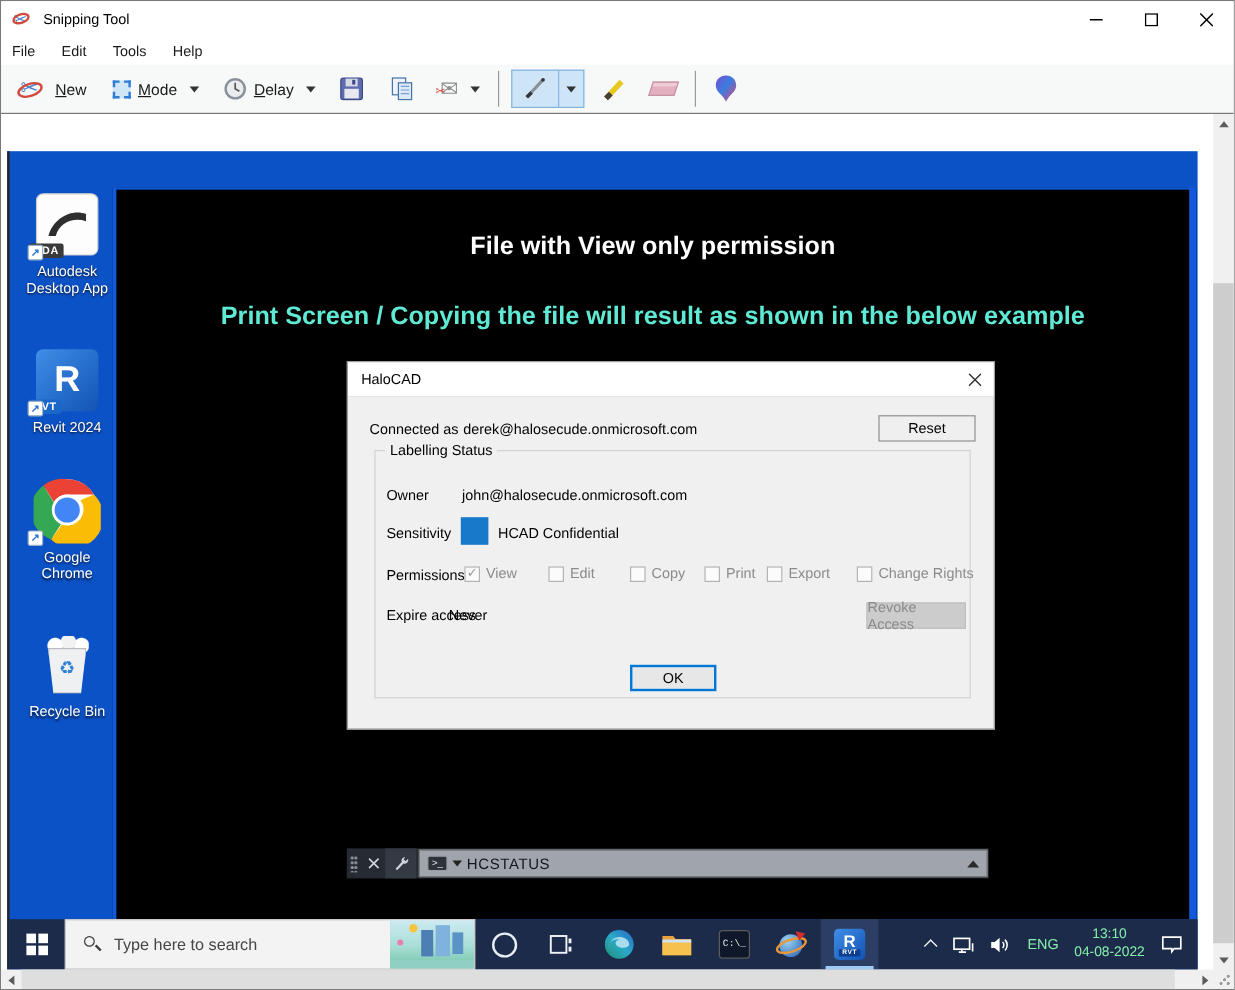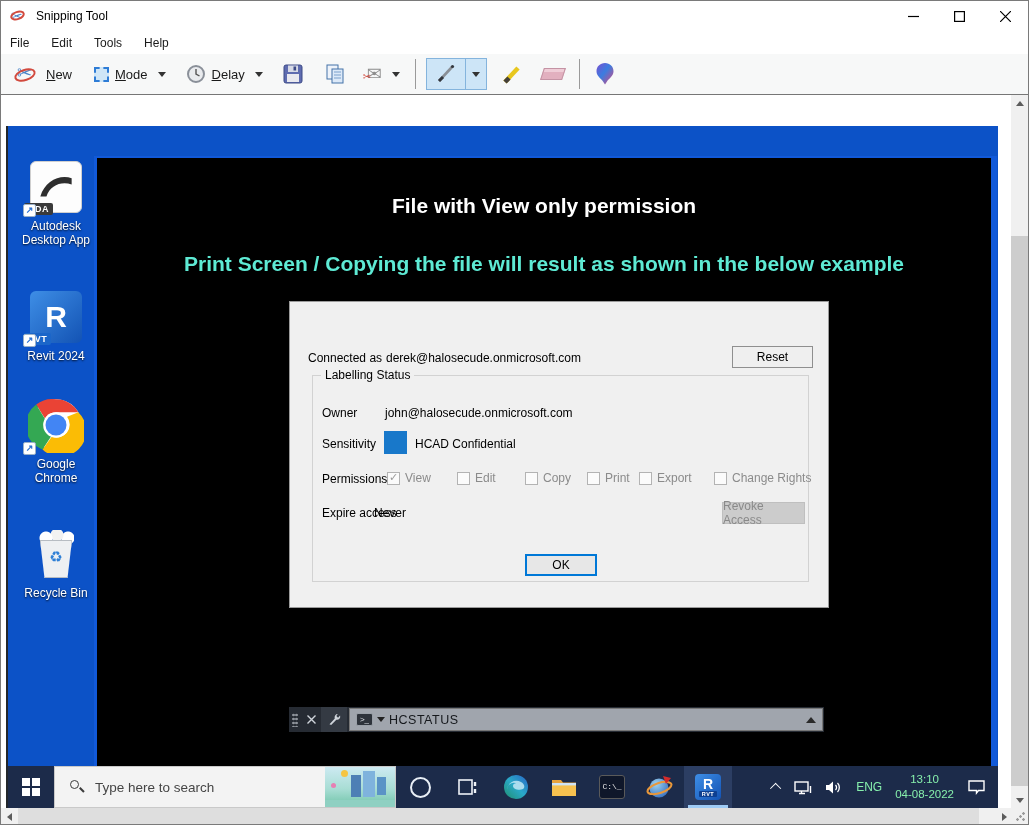--- a/index.html
+++ b/index.html
@@ -296,20 +296,28 @@
           <span class="bin-glyph">♻</span>
         </span>
         <span class="dicon-label">Recycle Bin</span>
       </div>
 
       <div class="blackarea">
         <div class="h-primary">File with View only permission</div>
         <div class="h-secondary">Print Screen / Copying the file will result as shown in the below example</div>
 
         <div class="dialog">
+          <div class="dlg-title">
+            <span class="dlg-title-text">HaloCAD</span>
+            <span class="dlg-close">
+              <svg width="11" height="11">
+                  <path d="M0.5 0.5 L10.5 10.5 M10.5 0.5 L0.5 10.5" stroke="#333" stroke-width="1.2"></path>
+                </svg>
+            </span>
+          </div>
 
           <span class="dlg-row-label" style="left:18px; top:49px;">Connected as</span>
           <span class="dlg-value" style="left:96px; top:49px;">derek@halosecude.onmicrosoft.com</span>
           <div class="btn" style="left:442px; top:44px; width:81px; height:22px;">Reset</div>
 
           <div class="groupbox">
             <span class="group-legend">Labelling Status</span>
           </div>
 
           <span class="dlg-row-label" style="left:32px; top:104px;">Owner</span>

